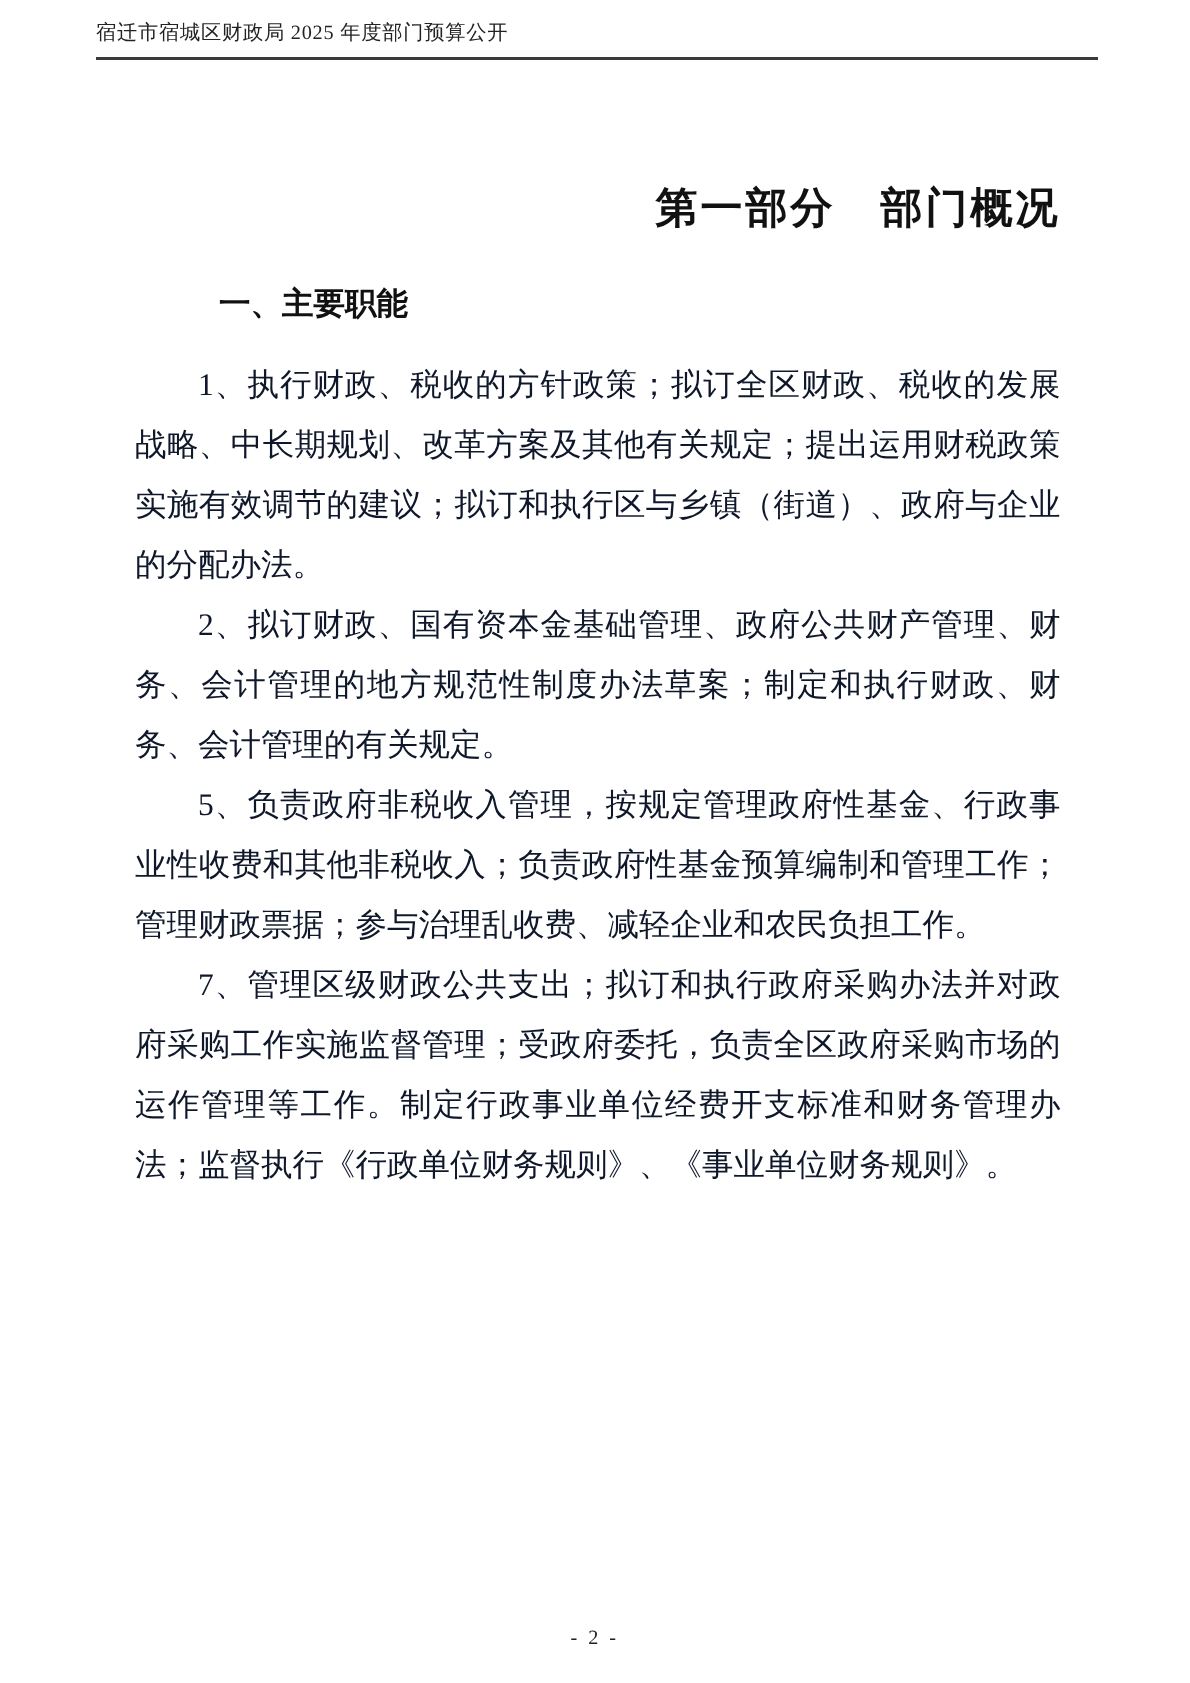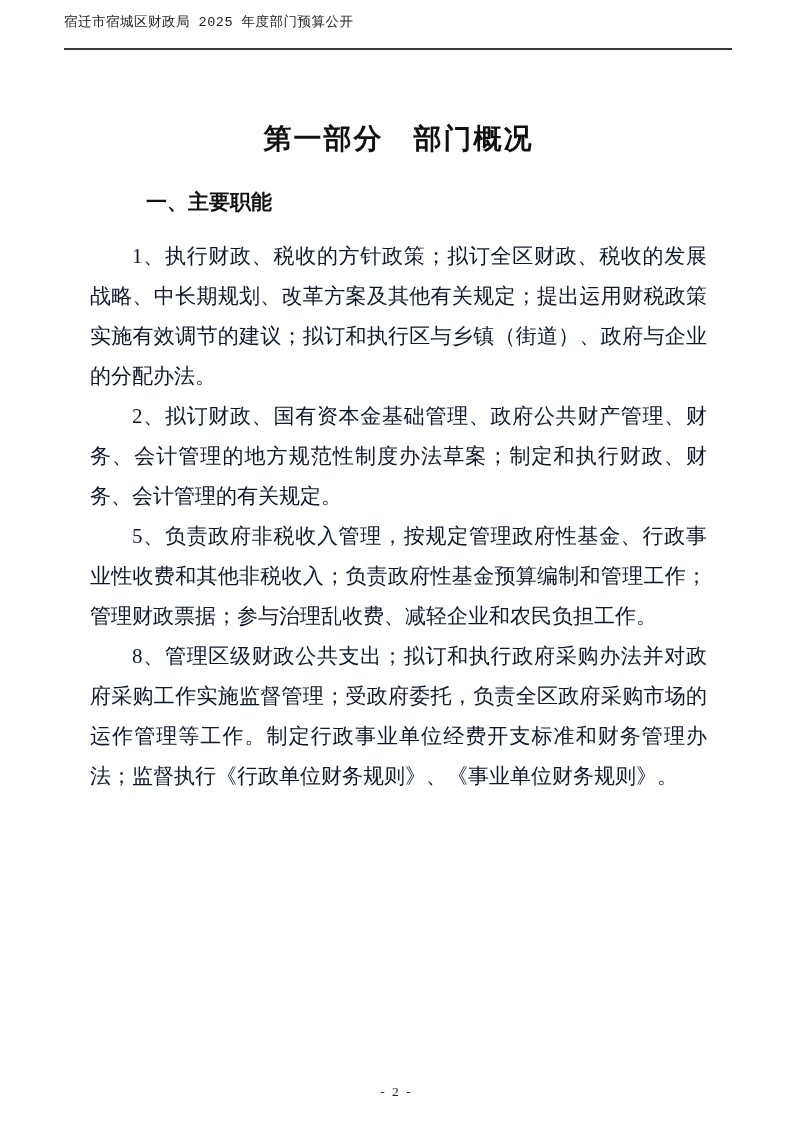--- a/index.html
+++ b/index.html
@@ -17,33 +17,32 @@
     color: #1c1c1c;
   }
   .doc-header {
     position: absolute;
     top: 13px;
     left: 64px;
     right: 61px;
     font-size: 13.5px;
     letter-spacing: 0.5px;
     color: #222222;
-    padding-bottom: 17px;
+    padding-bottom: 7px;
     border-bottom: 2px solid #3a3a3a;
-    font-family: Liberation Mono, monospace;
   }
   .doc-content {
     position: absolute;
     top: 120px;
     left: 90px;
     width: 617px;
   }
   .doc-title {
     margin: 0 0 24px 0;
-    text-align: center;
+    text-align: right;
     font-size: 28px;
     font-weight: bold;
     letter-spacing: 2px;
     color: #111111;
   }
   .section-heading {
     margin: 14px;
     font-size: 21px;
     font-weight: bold;
     line-height: 40px;
@@ -85,21 +84,21 @@
 
     <h2 class="section-heading">一、主要职能</h2>
 
     <p class="body-para">1、执行财政、税收的方针政策；拟订全区财政、税收的发展战略、中长期规划、改革方案及其他有关规定；提出运用财税政策实施有效调节的建议；拟订和执行区与乡镇（街道）、政府与企业的分配办法。</p>
 
     <p class="body-para">2、拟订财政、国有资本金基础管理、政府公共财产管理、财务、会计管理的地方规范性制度办法草案；制定和执行财政、财务、会计管理的有关规定。</p>
 
 
     <p class="body-para">5、负责政府非税收入管理，按规定管理政府性基金、行政事业性收费和其他非税收入；负责政府性基金预算编制和管理工作；管理财政票据；参与治理乱收费、减轻企业和农民负担工作。</p>
 
-    <p class="body-para">8、管理区级财政公共支出；拟订和执行政府采购办法并对政府采购工作实施监督管理；受政府委托，负责全区政府采购市场的运作管理等工作。制定行政事业单位经费开支标准和财务管理办法；监督执行《行政单位财务规则》、《事业单位财务规则》。</p>
+    <p class="body-para">7、管理区级财政公共支出；拟订和执行政府采购办法并对政府采购工作实施监督管理；受政府委托，负责全区政府采购市场的运作管理等工作。制定行政事业单位经费开支标准和财务管理办法；监督执行《行政单位财务规则》、《事业单位财务规则》。</p>
 
   </div>
 
   <div class="doc-footer">
     <span>- 2 -</span>
   </div>
 
 </div>
 
 </body></html>

